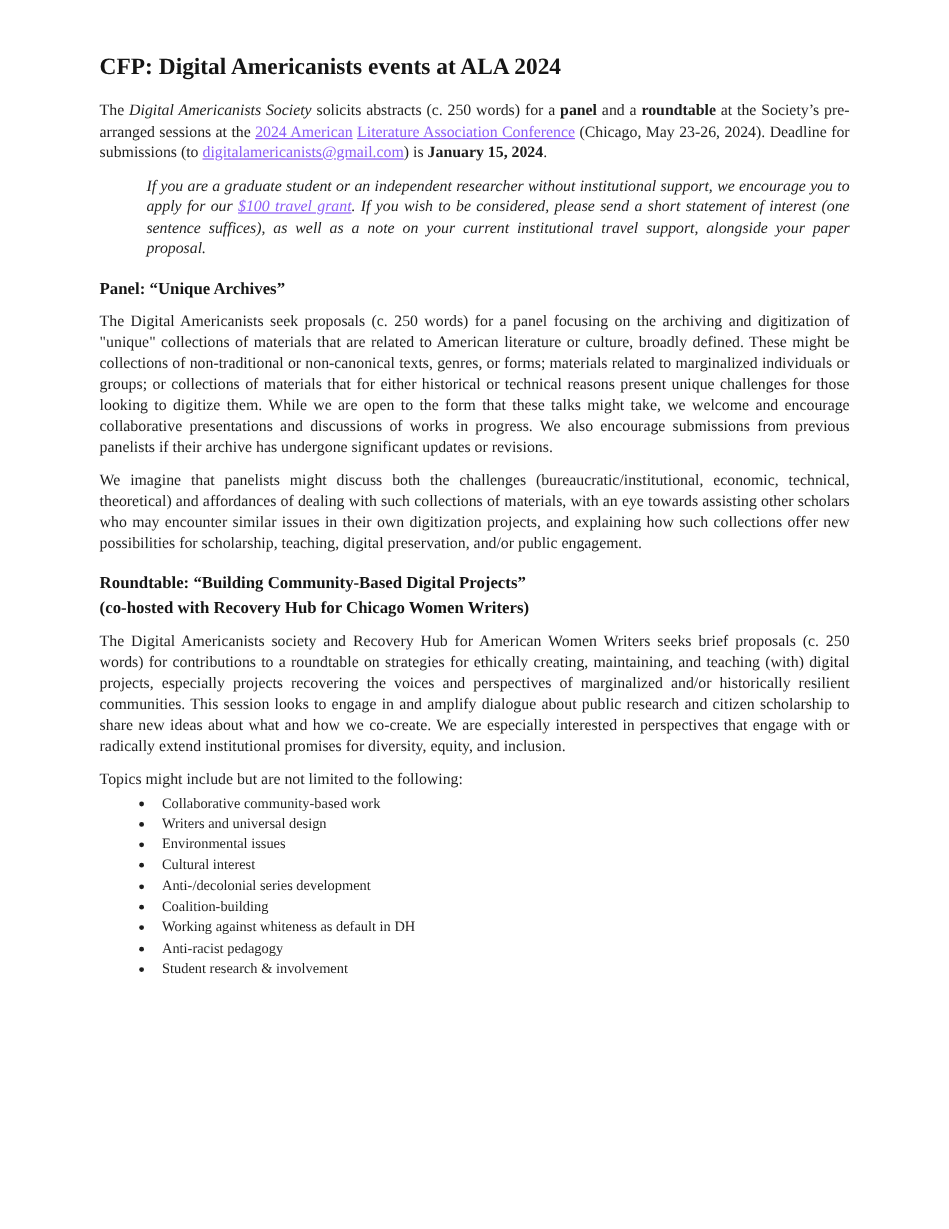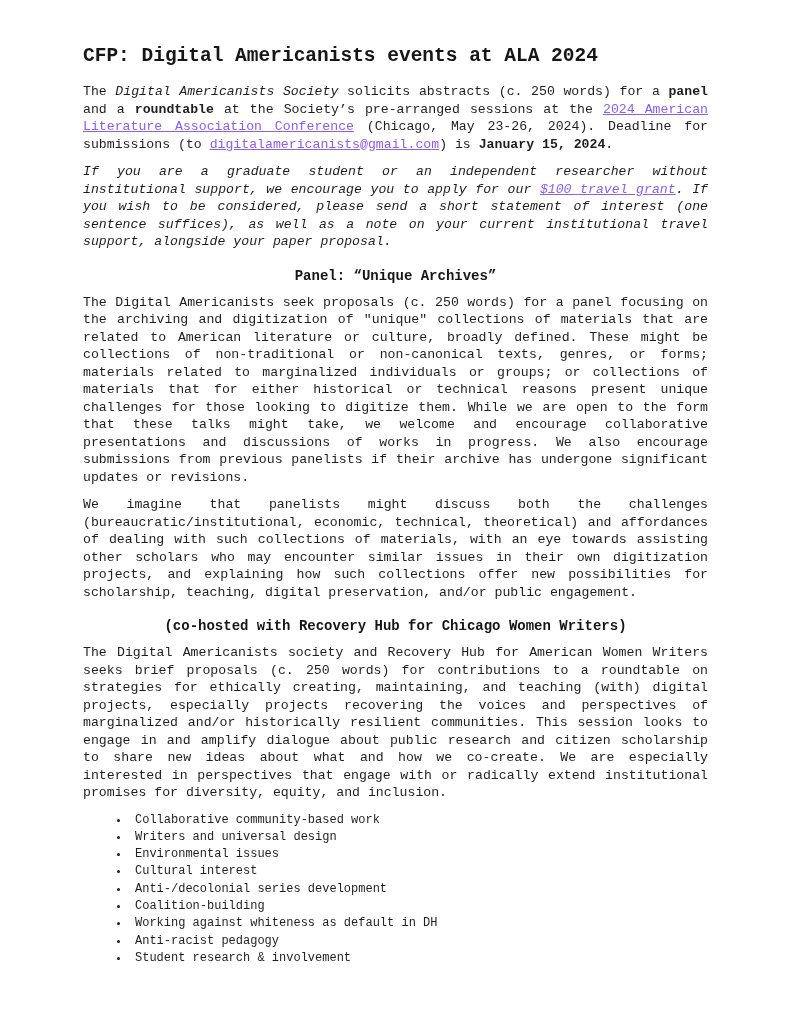--- a/index.html
+++ b/index.html
@@ -2,21 +2,21 @@
 <html><head>
 <meta charset="utf-8">
 <style>
   html, body { margin: 0; padding: 0; background: #ffffff; }
   .page {
     width: 791px;
     height: 1024px;
     background: #ffffff;
     position: relative;
     overflow: hidden;
-    font-family: Liberation Mono, monospace;
+    font-family: Liberation Serif, serif;
     color: #1e1e1e;
   }
   .content {
     position: absolute;
     left: 83px;
     top: 44px;
     width: 625px;
   }
   .doc-title {
     font-size: 19.5px;
@@ -24,35 +24,34 @@
     font-weight: 700;
     margin: 0 0 14px 0;
     color: #161616;
   }
   .para {
     font-size: 13.2px;
     line-height: 17.5px;
     text-align: justify;
     margin: 0 0 10px 0;
   }
-  .para.italic { font-style: italic; }
+  .para.italic { font-style: italic; margin-left: 39px; }
   .b { font-weight: 700; }
   .i { font-style: italic; }
   a.doclink {
     color: #8b5cf6;
     text-decoration: underline;
     cursor: pointer;
   }
   h2.sec-heading {
     font-size: 14px;
     line-height: 21px;
     font-weight: 700;
     margin: 15px 0 7px 0;
     color: #161616;
-    text-align: center;
   }
   h2.sec-heading .hline { display: block; }
   .topics-intro {
     font-size: 13.2px;
     line-height: 17.5px;
     text-align: left;
     margin: 0 0 3px 0;
   }
   ul.topics {
     margin: 0;
@@ -77,26 +76,28 @@
 
     <p class="para italic"><span>If you are a graduate student or an independent researcher without institutional support, we encourage you to apply for our </span><a class="doclink i">$100 travel grant</a><span>. If you wish to be considered, please send a short statement of interest (one sentence suffices), as well as a note on your current institutional travel support, alongside your paper proposal.</span></p>
 
     <h2 class="sec-heading">Panel: “Unique Archives”</h2>
 
     <p class="para">The Digital Americanists seek proposals (c. 250 words) for a panel focusing on the archiving and digitization of "unique" collections of materials that are related to American literature or culture, broadly defined. These might be collections of non-traditional or non-canonical texts, genres, or forms; materials related to marginalized individuals or groups; or collections of materials that for either historical or technical reasons present unique challenges for those looking to digitize them. While we are open to the form that these talks might take, we welcome and encourage collaborative presentations and discussions of works in progress. We also encourage submissions from previous panelists if their archive has undergone significant updates or revisions.</p>
 
     <p class="para">We imagine that panelists might discuss both the challenges (bureaucratic/institutional, economic, technical, theoretical) and affordances of dealing with such collections of materials, with an eye towards assisting other scholars who may encounter similar issues in their own digitization projects, and explaining how such collections offer new possibilities for scholarship, teaching, digital preservation, and/or public engagement.</p>
 
     <h2 class="sec-heading">
+        <span class="hline">Roundtable: “Building Community-Based Digital Projects”</span>
         <span class="hline">(co-hosted with Recovery Hub for Chicago Women Writers)</span>
       </h2>
 
     <p class="para">The Digital Americanists society and Recovery Hub for American Women Writers seeks brief proposals (c. 250 words) for contributions to a roundtable on strategies for ethically creating, maintaining, and teaching (with) digital projects, especially projects recovering the voices and perspectives of marginalized and/or historically resilient communities. This session looks to engage in and amplify dialogue about public research and citizen scholarship to share new ideas about what and how we co-create. We are especially interested in perspectives that engage with or radically extend institutional promises for diversity, equity, and inclusion.</p>
 
 
+    <p class="topics-intro">Topics might include but are not limited to the following:</p>
 
     <ul class="topics">
       <li>Collaborative community-based work</li>
       <li>Writers and universal design</li>
       <li>Environmental issues</li>
       <li>Cultural interest</li>
       <li>Anti-/decolonial series development</li>
       <li>Coalition-building</li>
       <li>Working against whiteness as default in DH</li>
       <li>Anti-racist pedagogy</li>

